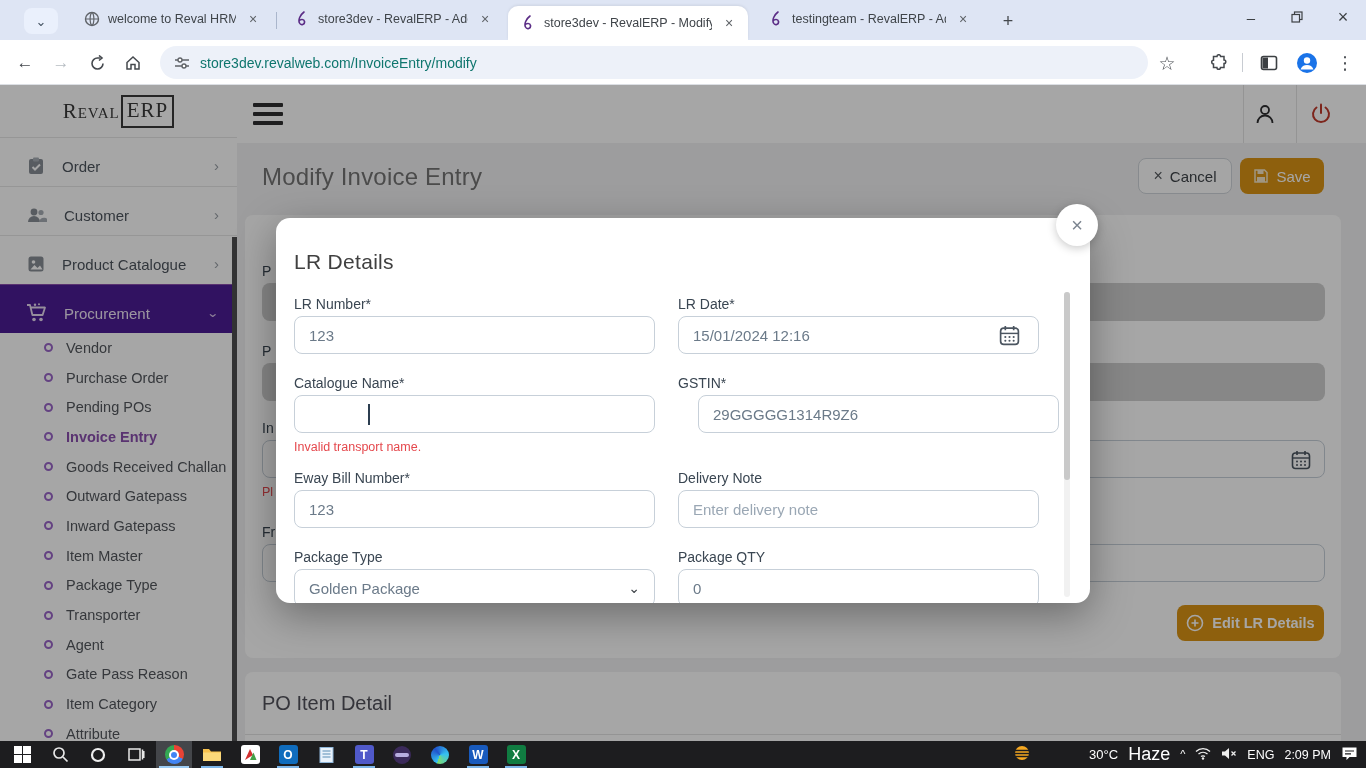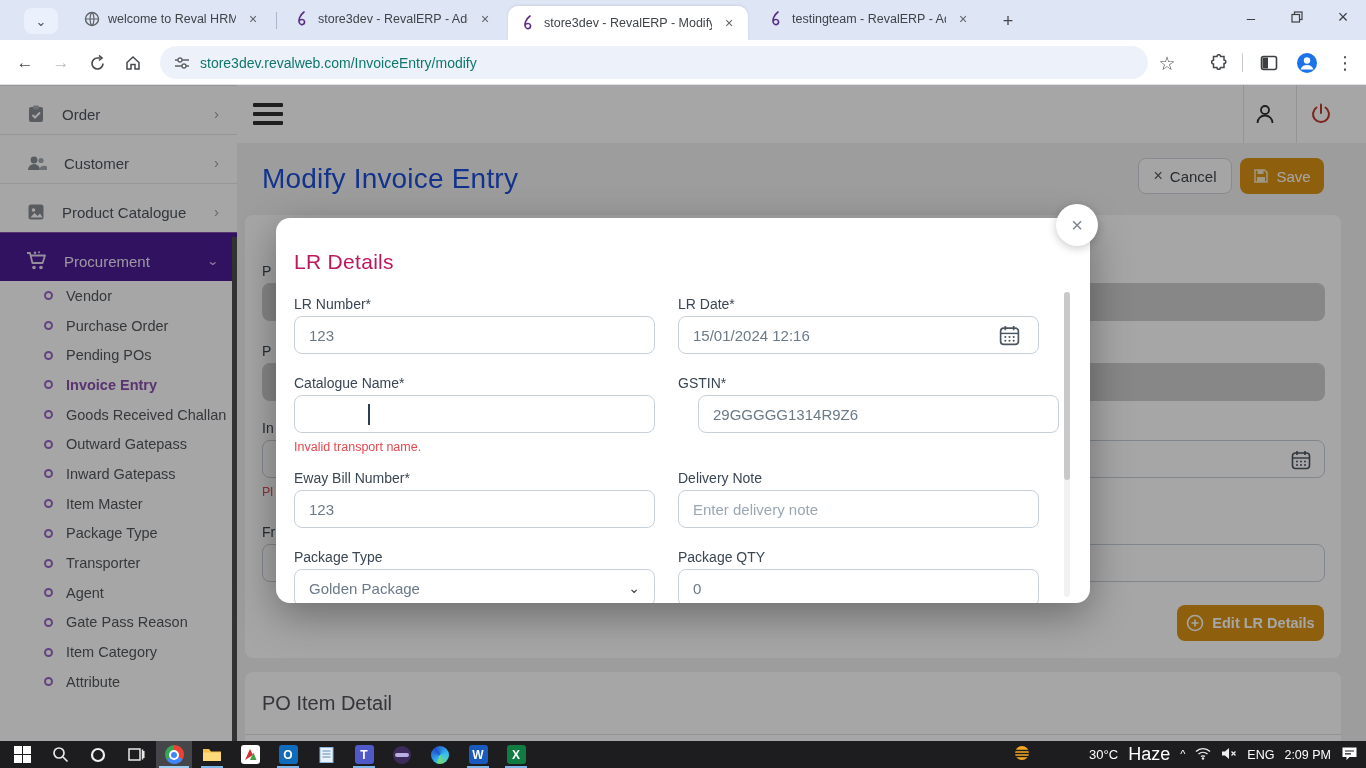--- a/index.html
+++ b/index.html
@@ -41,37 +41,37 @@
   .subitem { height:29.7px; display:flex; align-items:center; padding-left:44px; color:#53575d; font-size:14.5px; cursor:pointer; }
   .subitem .dot { width:9px; height:9px; border:2px solid #9a66c8; border-radius:50%; margin-right:13px; flex:0 0 9px; }
   .subitem.active { color:#8a4fae; font-weight:bold; }
   .sidescroll { position:absolute; right:0px; top:152px; width:5px; height:504px; background:#4f4f51; z-index:2; }
 
   .appbar { position:absolute; left:237px; top:0; width:1129px; height:58px; background:#fff; }
   .hamb { position:absolute; left:16px; top:18px; width:30px; cursor:pointer; }
   .hamb div { height:3.5px; background:#2f2f31; margin-bottom:5.5px; border-radius:1px; }
   .vdiv { position:absolute; top:0; width:1px; height:58px; background:#e3e3e3; }
 
-  .pagehead-title { position:absolute; left:262px; top:78px; font-size:28px; color:#1d4ed8; letter-spacing:.2px; font-weight:500; z-index:2; }
+  .pagehead-title { position:absolute; left:262px; top:78px; font-size:24px; color:#737373; letter-spacing:.2px; font-weight:500; z-index:2; }
   .btn { display:flex; align-items:center; justify-content:center; border-radius:8px; font-size:15px; cursor:pointer; }
   .btn-cancel { position:absolute; left:1138px; top:73px; width:94px; height:36px; background:#fdfdfd; border:1px solid #cfd4da; color:#3f4449; z-index:2; }
   .btn-save { position:absolute; left:1240px; top:73px; width:84px; height:36px; background:#db9414; color:#fff; z-index:2; }
   .btn-amber-edit { position:absolute; left:1177px; top:520px; width:147px; height:36px; background:#db9414; color:#fff; font-weight:bold; font-size:14.5px; z-index:2; }
 
   .card { position:absolute; background:#fff; border-radius:8px; z-index:1; }
   .bglabel { position:absolute; font-size:14px; color:#3a4652; z-index:2; }
   .bginput { position:absolute; height:38px; border-radius:8px; z-index:2; }
   .bginput.gray { background:#cfcfcf; }
   .bginput.white { background:#fff; border:1px solid #c7d0d9; }
   .bgerr { position:absolute; font-size:12.5px; color:#e5484d; z-index:2; }
 
   
   .modal { position:absolute; left:276px; top:133px; width:814px; height:385px; background:#fff; border-radius:14px; z-index:60; box-shadow:0 12px 40px rgba(0,0,0,.35); overflow:hidden; }
   .modal-close { position:absolute; left:1056px; top:119px; width:42px; height:42px; border-radius:50%; background:#fff; z-index:61; box-shadow:0 2px 10px rgba(0,0,0,.22); display:flex; align-items:center; justify-content:center; color:#7c8590; font-size:20px; cursor:pointer; }
-  .m-title { position:absolute; left:18px; top:32px; font-size:21px; color:#be185d; letter-spacing:.3px; }
+  .m-title { position:absolute; left:18px; top:32px; font-size:21px; color:#404040; letter-spacing:.3px; }
   .m-label { position:absolute; font-size:14px; color:#3a4652; font-weight:500; }
   .m-input { position:absolute; width:361px; height:38px; border:1px solid #c7d0d9; border-radius:8px; background:#fff; font-family:"Liberation Sans",sans-serif; font-size:15px; color:#6b7a89; padding:0 14px; outline:none; }
   .m-input::placeholder { color:#9aa7b4; }
   .m-err { position:absolute; font-size:12.5px; color:#e5484d; }
   .m-sel { position:absolute; width:361px; height:38px; border:1px solid #c7d0d9; border-radius:8px; background:#fff; display:flex; align-items:center; padding:0 14px; font-size:15px; color:#6b7a89; cursor:pointer; }
   .m-sel .chev { margin-left:auto; color:#3f4449; font-size:14px; }
   .caret { position:absolute; width:1.5px; height:21px; background:#2c3publice; background:#2c3e50; animation:blink 1s steps(1) infinite; }
   @keyframes blink { 50% { opacity:0; } }
   .scrolltrack { position:absolute; left:788px; top:74px; width:6px; height:305px; background:#f1f1f1; border-radius:3px; }
   .scrollthumb { position:absolute; left:788px; top:74px; width:6px; height:188px; background:#c9c9c9; border-radius:3px; }
@@ -183,20 +183,24 @@
           <circle cx="11" cy="8.5" r="3.2" fill="#fff"></circle>
           <path d="M4.5 17.5 a7 7 0 0 1 13 0 Z" fill="#fff"></path>
         </svg>
     </div>
     <div class="navbtn" style="left:1330px;font-size:18px;">⋮</div>
   </div>
 
   <div class="viewport">
 
     <div class="sidebar">
+      <div class="logo">
+        <span class="reval">Reval</span>
+          <span class="erp">ERP</span>
+      </div>
 
       <div class="navitem">
         <svg width="20" height="20" viewBox="0 0 20 20">
             <rect x="3" y="3" width="14" height="15" rx="2" fill="#888e96"></rect>
             <rect x="7" y="1.5" width="6" height="4" rx="1" fill="#a7adb4"></rect>
             <path d="M6.5 11 l2.5 2.5 L14 8.5" fill="none" stroke="#fff" stroke-width="2"></path>
           </svg>
         <span class="lbl">Order</span>
         <span class="chev">›</span>
       </div>

